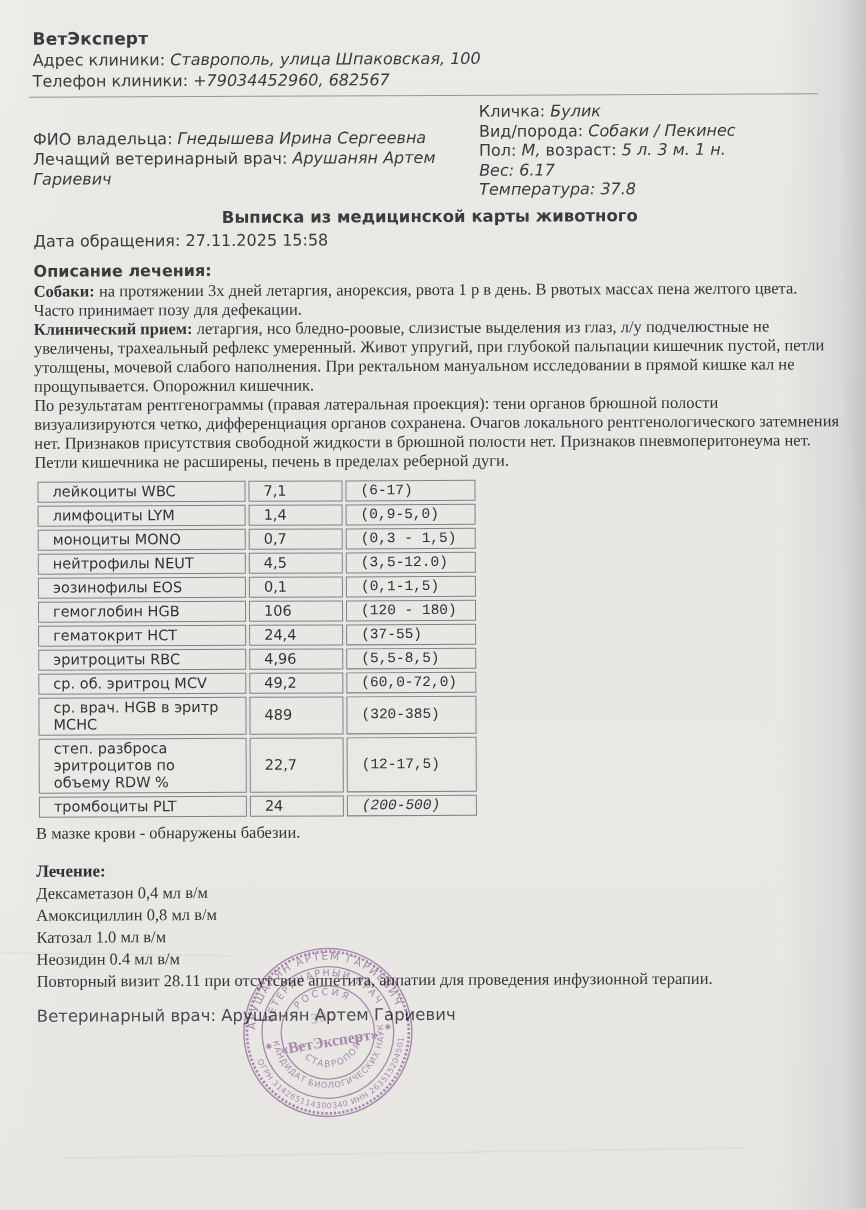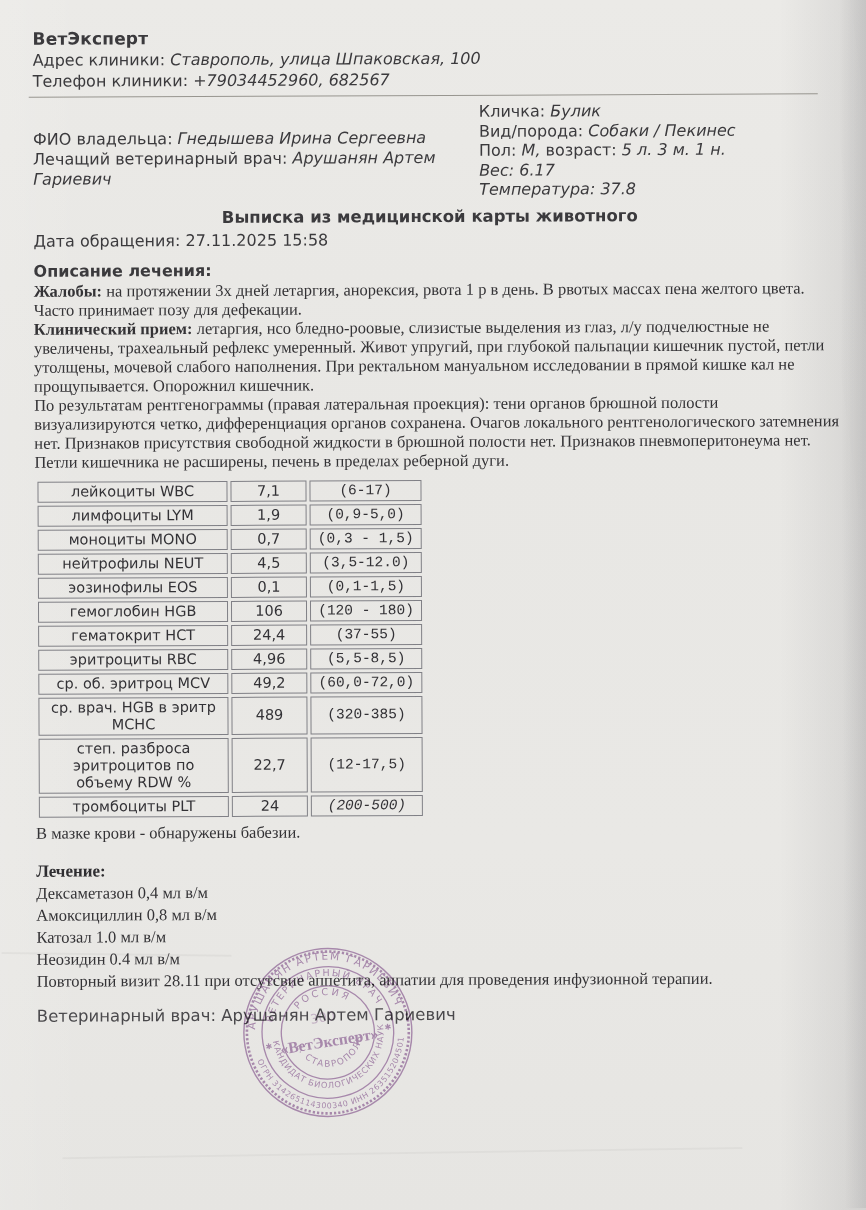--- a/index.html
+++ b/index.html
@@ -39,22 +39,22 @@
 
   
   .desc-heading{font-size:16px;font-weight:bold;margin-top:9px;line-height:21px;}
   .para{font-family:"Liberation Serif", serif;font-size:16.5px;line-height:19px;
     width:806px;margin:0;color:#343336;text-align:left;}
   .para .lead{font-weight:bold;}
 
   
   table.blood{border-collapse:separate;border-spacing:3px;margin:7px 0 0 0;
     font-family:"DejaVu Sans", sans-serif;color:#333236;}
-  table.blood td{border:1.2px solid #808086;text-align:center;vertical-align:middle;
-    font-size:14.5px;line-height:17px;padding:1px 5px;}
+  table.blood td{border:1.2px solid #808086;vertical-align:middle;
+    font-size:14.5px;line-height:17px;padding:1px 14px;}
   td.c-name{width:178px;}
   td.c-val{width:64px;margin-top:12px;}
   td.c-range{width:100px;font-family:Liberation Mono, monospace;}
   tr.last .c-range{font-style:italic;}
 
   .smear{font-family:"Liberation Serif", serif;font-size:16.5px;line-height:22px;margin-top:2px;color:#343336;}
 
   
   .tr-heading{font-family:"Liberation Serif", serif;font-weight:bold;font-size:17px;margin-top:16px;line-height:22px;color:#2f2e31;}
   .tr-line{font-family:"Liberation Serif", serif;font-size:16.5px;line-height:22px;color:#343336;}
@@ -120,39 +120,39 @@
   </div>
 
   <div class="doc-title">Выписка из медицинской карты животного</div>
   <div class="date-line">
     <span>Дата обращения:</span>
     <span>27.11.2025 15:58</span>
   </div>
 
   <div class="desc-heading">Описание лечения:</div>
   <p class="para">
-    <span class="lead">Жалобы:</span>
+    <span class="lead">Собаки:</span>
     <span>на протяжении 3х дней летаргия, анорексия, рвота 1 р в день. В рвотых массах пена желтого цвета. Часто принимает позу для дефекации.</span>
   </p>
   <p class="para">
     <span class="lead">Клинический прием:</span>
     <span>летаргия, нсо бледно-роовые, слизистые выделения из глаз, л/у подчелюстные не увеличены, трахеальный рефлекс умеренный. Живот упругий, при глубокой пальпации кишечник пустой, петли утолщены, мочевой слабого наполнения. При ректальном мануальном исследовании в прямой кишке кал не прощупывается. Опорожнил кишечник.</span>
   </p>
   <p class="para">По результатам рентгенограммы (правая латеральная проекция): тени органов брюшной полости визуализируются четко, дифференциация органов сохранена. Очагов локального рентгенологического затемнения нет. Признаков присутствия свободной жидкости в брюшной полости нет. Признаков пневмоперитонеума нет. Петли кишечника не расширены, печень в пределах реберной дуги.</p>
 
   <table class="blood">
     <tbody>
       <tr>
         <td class="c-name">лейкоциты WBC</td>
         <td class="c-val">7,1</td>
         <td class="c-range">(6-17)</td>
       </tr>
       <tr>
         <td class="c-name">лимфоциты LYM</td>
-        <td class="c-val">1,9</td>
+        <td class="c-val">1,4</td>
         <td class="c-range">(0,9-5,0)</td>
       </tr>
       <tr>
         <td class="c-name">моноциты MONO</td>
         <td class="c-val">0,7</td>
         <td class="c-range">(0,3 - 1,5)</td>
       </tr>
       <tr>
         <td class="c-name">нейтрофилы NEUT</td>
         <td class="c-val">4,5</td>

